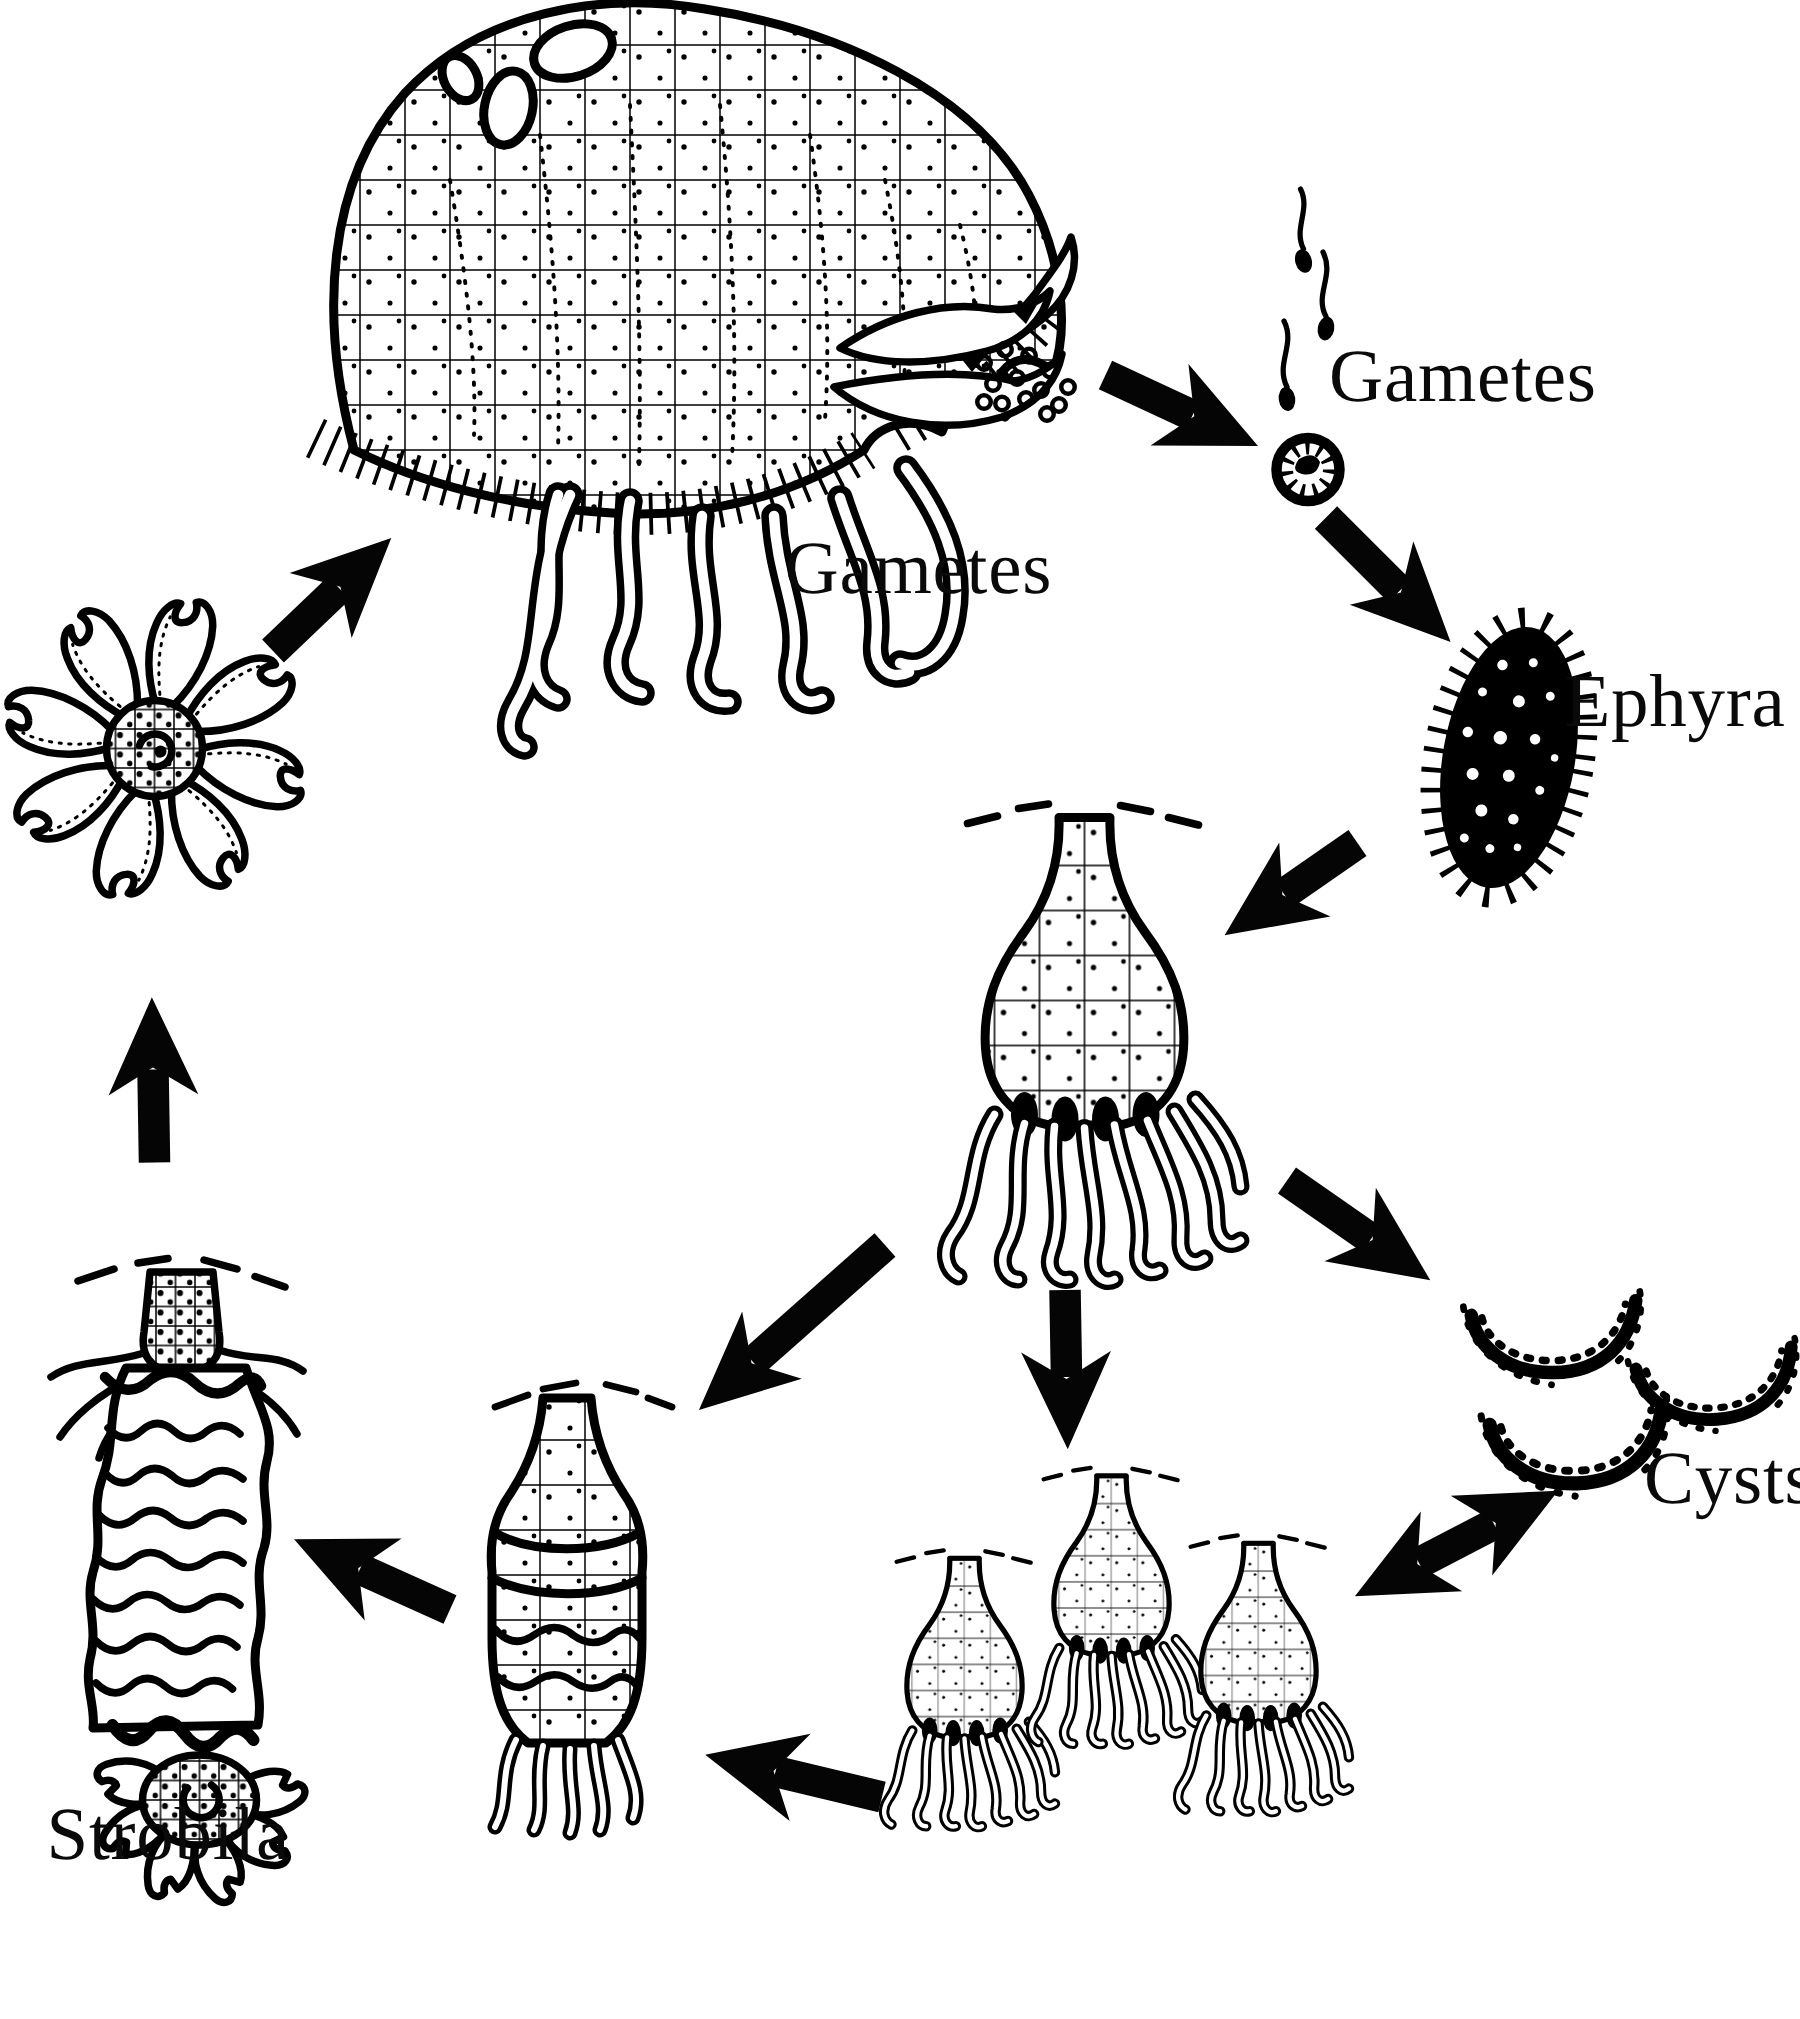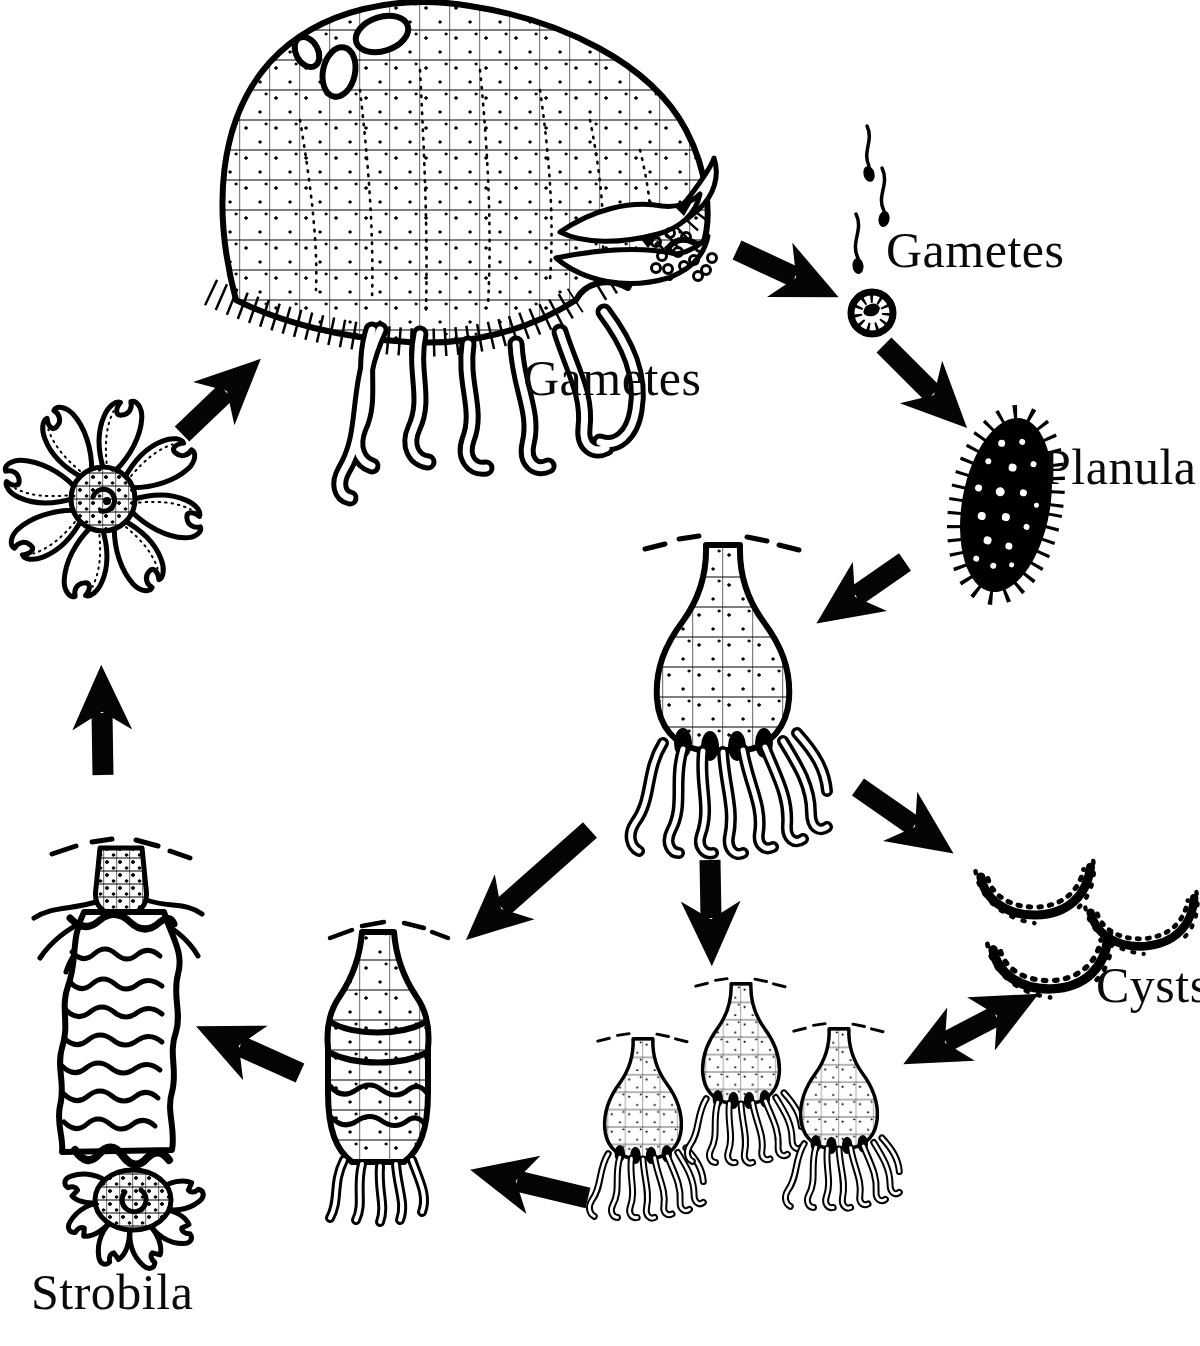--- a/index.html
+++ b/index.html
@@ -291,17 +291,17 @@
     <line x1="590" y1="830" x2="502" y2="908" marker-end="url(#ah)"></line>
     <line x1="946" y1="1042" x2="996" y2="1016" marker-start="url(#ah)" marker-end="url(#ah)"></line>
     <line x1="588" y1="1198" x2="517" y2="1181" marker-end="url(#ah)"></line>
     <line x1="300" y1="1073" x2="240" y2="1046" marker-end="url(#ah)"></line>
     <line x1="103" y1="775" x2="102" y2="713" marker-end="url(#ah)"></line>
   </g>
 </svg>
 
 <div class="lbl" style="left:523px;top:352px">Gametes</div>
 <div class="lbl" style="left:886px;top:224px">Gametes</div>
-<div class="lbl" style="left:1043px;top:441px">Planula</div>
+<div class="lbl" style="left:1043px;top:441px">Ephyra</div>
 <div class="lbl" style="left:1096px;top:959px">Cysts</div>
-<div class="lbl" style="left:31px;top:1266px">Strobila</div>
+<div class="lbl" style="left:31px;top:1196px">Strobila</div>
 
 </div>
 
 </body></html>

